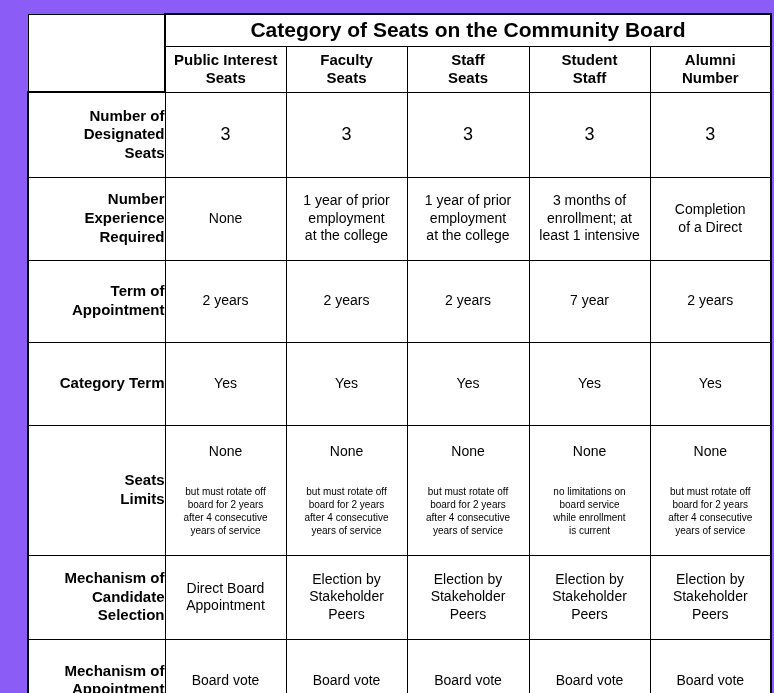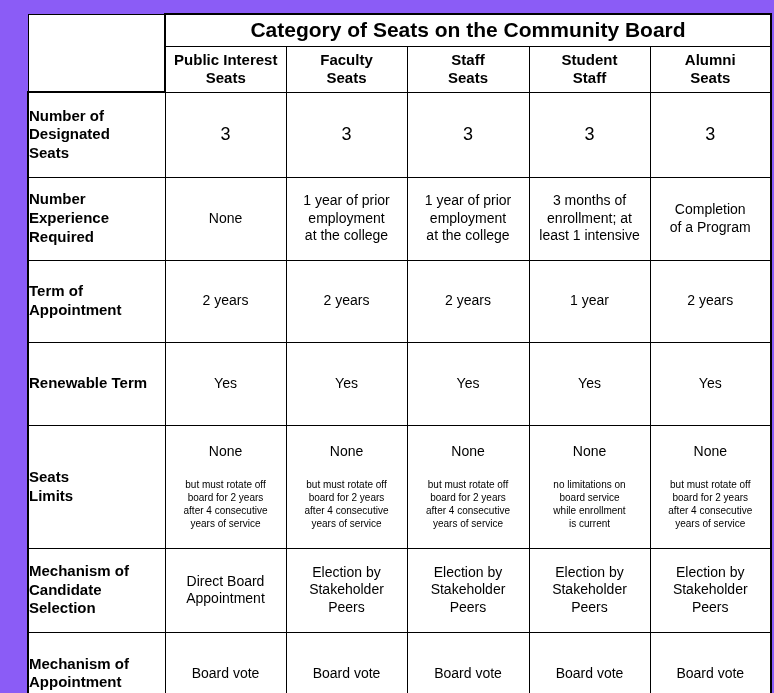--- a/index.html
+++ b/index.html
@@ -52,21 +52,21 @@
     line-height: 1.2;
     white-space: pre-line;
   }
   td.lbl {
     font-weight: bold;
     font-size: 15px;
     line-height: 1.25;
     padding-left: 7px;
     padding-right: 4px;
     white-space: pre-line;
-    text-align: left;
+    text-align: right;
   }
   td.dcell {
     text-align: center;
     font-size: 14px;
     line-height: 1.25;
     white-space: pre-line;
   }
   td.num {
     font-size: 18px;
   }
@@ -74,20 +74,21 @@
     vertical-align: top;
     padding-top: 7px;
   }
   .tl-main {
     display: block;
     font-size: 14px;
     white-space: pre-line;
   }
   .tl-note {
     display: block;
+    margin-top: 7px;
     font-size: 10px;
     line-height: 1.3;
     white-space: pre-line;
   }
 </style>
 </head>
 <body>
 
 <div class="stage">
   <table class="seats">
@@ -109,21 +110,21 @@
     <tr style="height:46px">
       <td class="hcell b-left2">Public Interest
 Seats</td>
       <td class="hcell">Faculty
 Seats</td>
       <td class="hcell">Staff
 Seats</td>
       <td class="hcell">Student
 Staff</td>
       <td class="hcell b-right2">Alumni
-Seats</td>
+Number</td>
     </tr>
 
     <tr style="height:85px">
       <td class="lbl b-left2 b-top2">Number of
 Designated
 Seats</td>
       <td class="dcell num">3</td>
       <td class="dcell num">3</td>
       <td class="dcell num">3</td>
       <td class="dcell num">3</td>
@@ -137,35 +138,35 @@
       <td class="dcell">1 year of prior
 employment
 at the college</td>
       <td class="dcell">1 year of prior
 employment
 at the college</td>
       <td class="dcell">3 months of
 enrollment; at
 least 1 intensive</td>
       <td class="dcell b-right2">Completion
-of a Program</td>
+of a Direct</td>
     </tr>
 
     <tr style="height:82px">
       <td class="lbl b-left2">Term of
 Appointment</td>
       <td class="dcell">2 years</td>
       <td class="dcell">2 years</td>
       <td class="dcell">2 years</td>
-      <td class="dcell">1 year</td>
+      <td class="dcell">7 year</td>
       <td class="dcell b-right2">2 years</td>
     </tr>
 
     <tr style="height:83px">
-      <td class="lbl b-left2">Renewable Term</td>
+      <td class="lbl b-left2">Category Term</td>
       <td class="dcell">Yes</td>
       <td class="dcell">Yes</td>
       <td class="dcell">Yes</td>
       <td class="dcell">Yes</td>
       <td class="dcell b-right2">Yes</td>
     </tr>
 
     <tr style="height:84px">
       <td class="lbl b-left2">Seats
 Limits</td>

